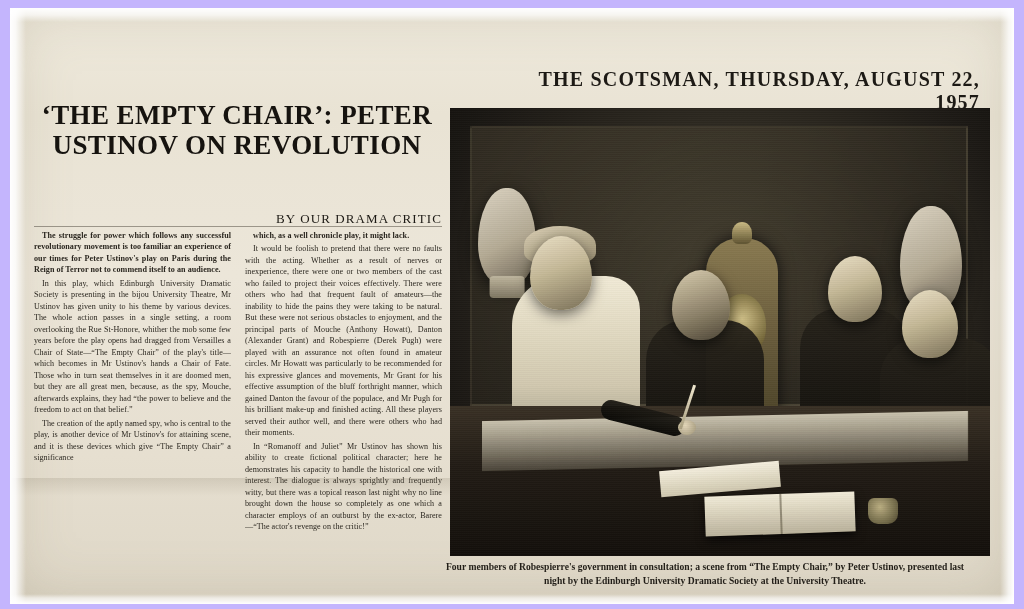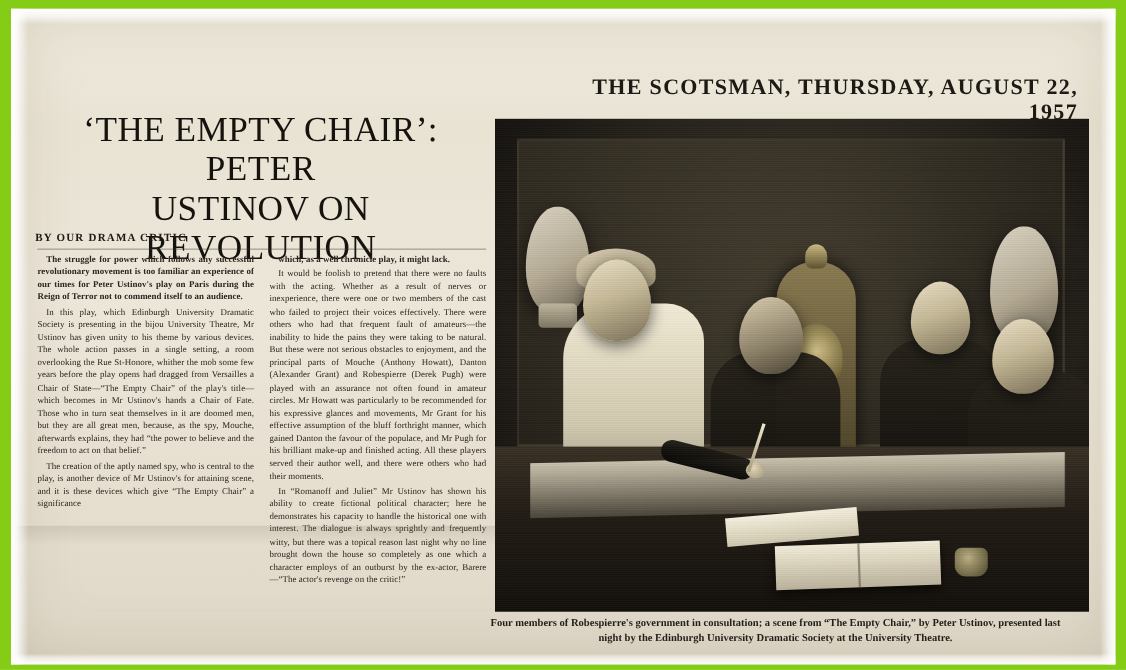--- a/index.html
+++ b/index.html
@@ -10,21 +10,21 @@
   body {
     width: 1024px;
     height: 609px;
     overflow: hidden;
     font-family: "Liberation Serif", serif;
   }
   .page {
     position: relative;
     width: 1024px;
     height: 609px;
-    background: #84cc16;
+    background: #c4b5fd;
   }
   
   .clipping {
     position: absolute;
     left: 10px;
     top: 8px;
     width: 1004px;
     height: 596px;
     background:
       linear-gradient(180deg, #efeadd 0%, #e9e3d4 18%, #ece6d9 45%, #e6dfd0 75%, #ded7c7 100%);
@@ -65,39 +65,39 @@
   }
   .headline {
     position: absolute;
     left: 22px;
     top: 92px;
     width: 410px;
     text-align: center;
     color: #16130f;
   }
   .headline .l1, .headline .l2 {
-    font-size: 32px;
-    font-weight: 400;
+    font-size: 27px;
+    font-weight: 700;
     letter-spacing: 0.4px;
     line-height: 1.12;
   }
   .headline .l3 {
     font-size: 26px;
     font-weight: 700;
     margin-top: 6px;
     letter-spacing: 0.3px;
   }
   .byline {
     position: absolute;
     left: 22px;
     top: 203px;
     width: 410px;
-    text-align: left;
-    font-size: 10px;
-    font-weight: 700;
+    text-align: right;
+    font-size: 13px;
+    font-weight: 400;
     letter-spacing: 1.1px;
     color: #1d1a15;
   }
   .rule {
     position: absolute;
     background: #3a342a;
     opacity: 0.45;
   }
   .columns {
     position: absolute;

